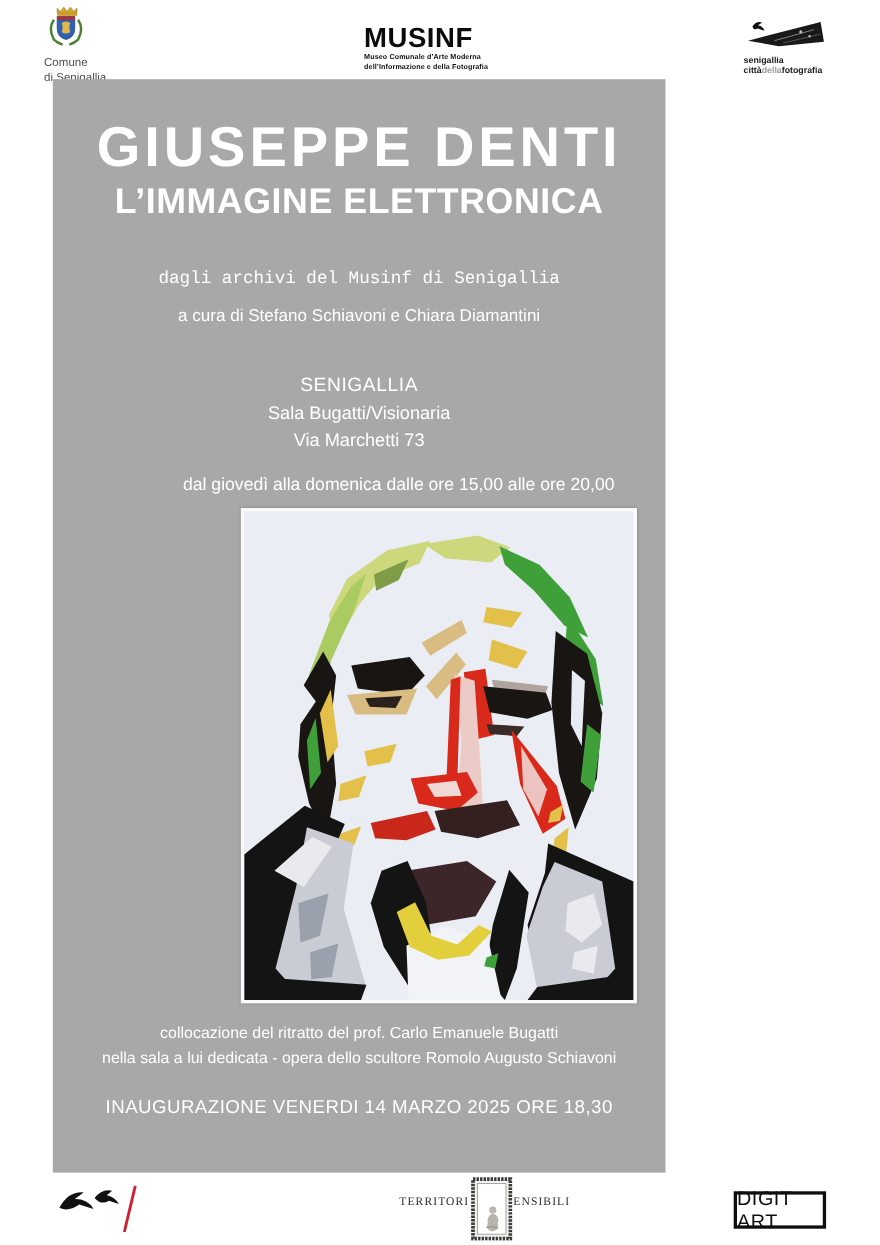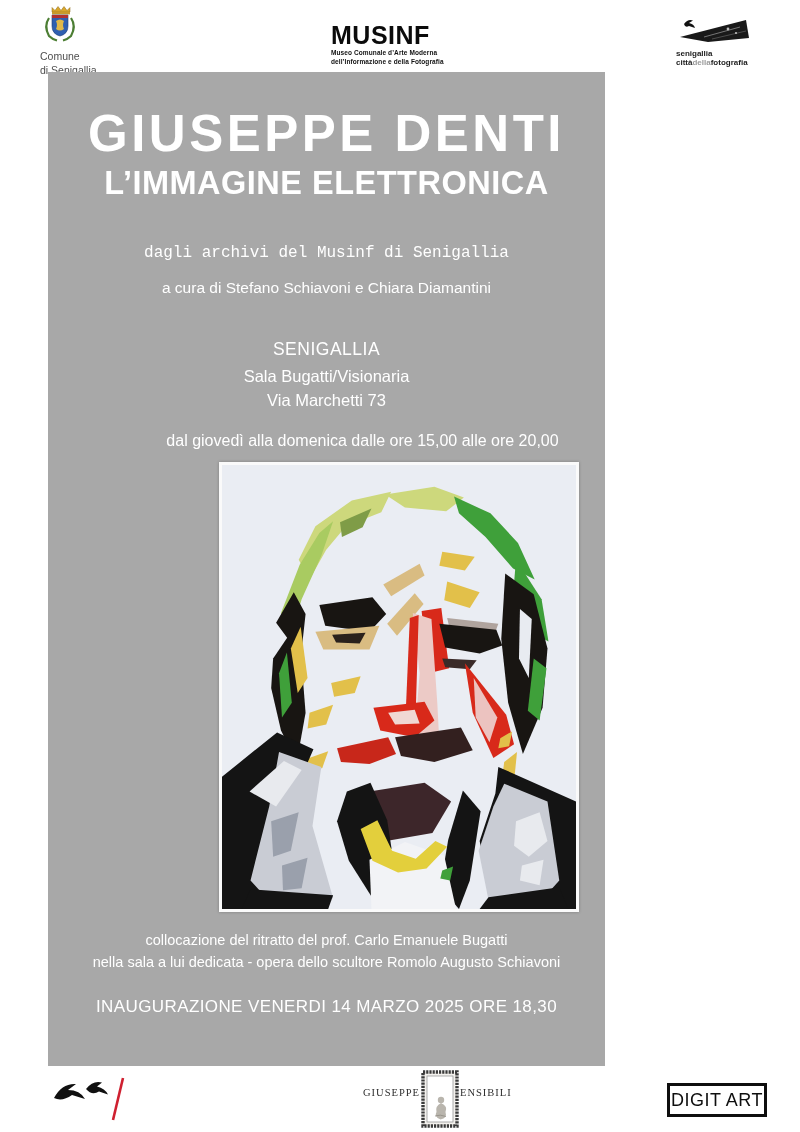--- a/index.html
+++ b/index.html
@@ -41,21 +41,21 @@
   .assoc-text{margin-left:2px;width:134px;margin-top:6px;}
   .assoc-l1{font-size:7.5px;color:#8d8d8d;letter-spacing:1px;}
   .assoc-l2{font-size:10.5px;font-weight:bold;color:#141414;white-space:nowrap;letter-spacing:.2px;margin-top:1px;}
   .assoc-l3{font-size:8.5px;color:#8d8d8d;letter-spacing:1.5px;text-align:right;margin-top:2px;}
   .logo-territori{
     position:absolute;left:363px;top:1070px;display:flex;align-items:flex-start;
     font-family:"Liberation Serif", serif;color:#2e2e2e;
   }
   .terr-word{font-size:10.5px;letter-spacing:1px;margin-top:17px;}
   .digit-art{
-    position:absolute;left:667px;top:1083px;width:100px;height:34px;
+    position:absolute;left:667px;top:1083px;width:84px;height:34px;
     border:3px solid #0e0e0e;box-sizing:border-box;display:flex;align-items:center;justify-content:center;
     font-size:18px;color:#0e0e0e;letter-spacing:.5px;background:#fff;
   }
 </style>
 </head>
 <body>
 
 <div class="poster">
 
   <div class="logo-comune">
@@ -191,21 +191,21 @@
       </svg>
     </span>
     <span>
       <svg width="16" height="46" viewBox="0 0 16 46">
         <line x1="13" y1="2" x2="3" y2="44" stroke="#cf2030" stroke-width="2.6"></line>
       </svg>
     </span>
   </div>
 
   <div class="logo-territori">
-    <span class="terr-word">GIUSEPPE</span>
+    <span class="terr-word">TERRITORI</span>
     <span style="margin:0 1px;">
       <svg width="38" height="58" viewBox="0 0 38 58">
         <rect x="2" y="2" width="34" height="54" fill="#f4f2ee" stroke="#3a3a3a" stroke-width="3.4" stroke-dasharray="2.2,1"></rect>
         <rect x="6" y="6" width="26" height="46" fill="#ffffff" stroke="#9a9a9a" stroke-width="0.8"></rect>
         <circle cx="20" cy="30" r="3.2" fill="#b9b5ad"></circle>
         <path d="M20 33 Q14 36 15.5 42 Q12.5 47 19.5 49.5 Q26.5 48 24.5 42 Q27 36 20 33 Z" fill="#b9b5ad"></path>
         <path d="M14 46 Q19 44 25 46.5" stroke="#8f8b83" fill="none" stroke-width="0.8"></path>
       </svg>
     </span>
     <span class="terr-word">ENSIBILI</span>

